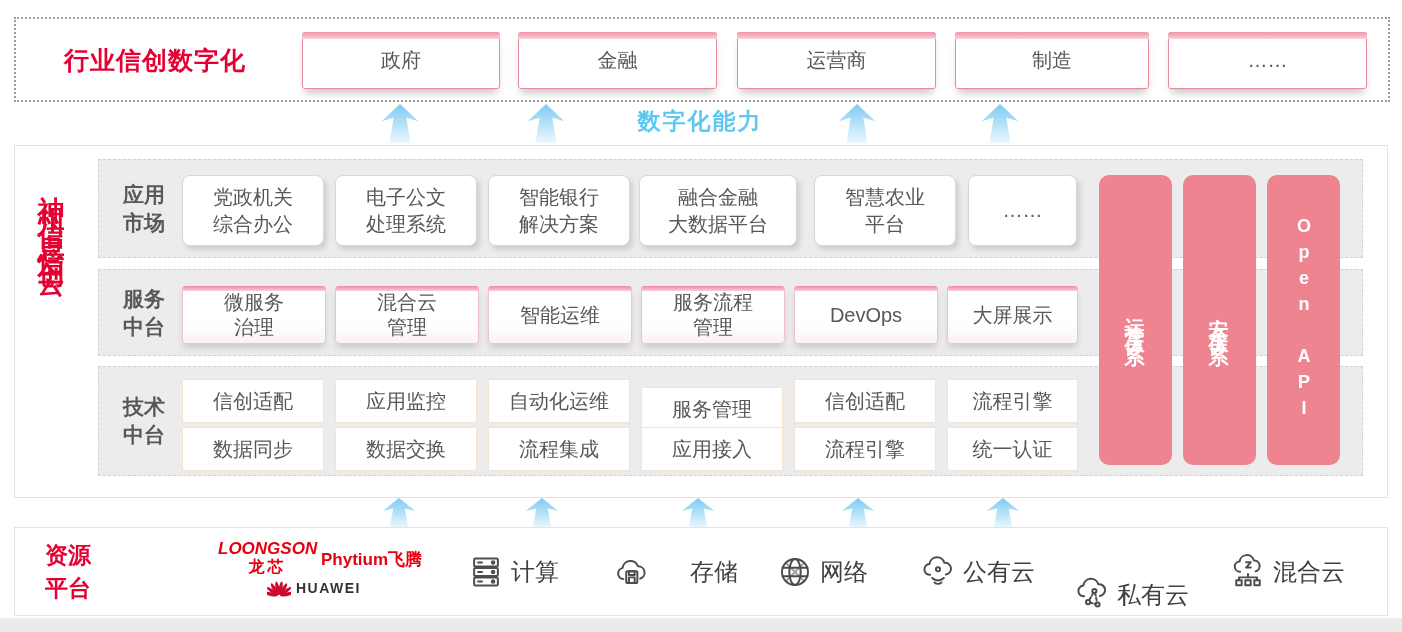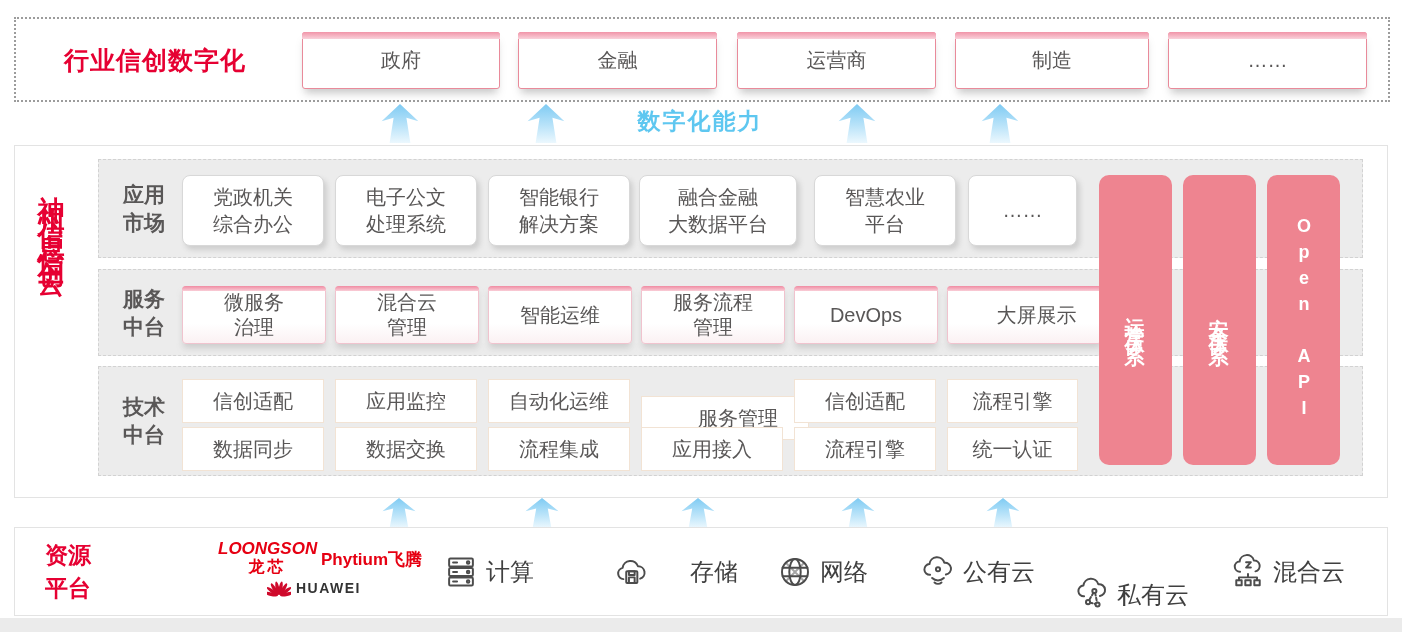--- a/index.html
+++ b/index.html
@@ -156,30 +156,30 @@
       <div class="band-label">服务
 中台</div>
       <div class="svc-box" style="left:83px;width:142px;">微服务
 治理</div>
       <div class="svc-box" style="left:236px;width:142px;">混合云
 管理</div>
       <div class="svc-box" style="left:389px;width:142px;">智能运维</div>
       <div class="svc-box" style="left:542px;width:142px;">服务流程
 管理</div>
       <div class="svc-box" style="left:695px;width:142px;">DevOps</div>
-      <div class="svc-box" style="left:848px;width:129px;padding-left:24px;">大屏展示</div>
+      <div class="svc-box" style="left:848px;width:129px;">大屏展示</div>
     </div>
 
     <div class="band" style="top:220px;height:110px;">
       <div class="band-label">技术
 中台</div>
       <div class="tech-box" style="left:83px;top:12px;width:140px;">信创适配</div>
       <div class="tech-box" style="left:236px;top:12px;width:140px;">应用监控</div>
       <div class="tech-box" style="left:389px;top:12px;width:140px;">自动化运维</div>
-      <div class="tech-box" style="left:542px;top:29px;width:140px;padding-left:26px;">服务管理</div>
+      <div class="tech-box" style="left:542px;top:20px;width:140px;">服务管理</div>
       <div class="tech-box" style="left:848px;top:12px;width:129px;">流程引擎</div>
       <div class="tech-box" style="left:695px;top:12px;width:140px;">信创适配</div>
       <div class="tech-box" style="left:83px;top:60px;width:140px;">数据同步</div>
       <div class="tech-box" style="left:236px;top:60px;width:140px;">数据交换</div>
       <div class="tech-box" style="left:389px;top:60px;width:140px;">流程集成</div>
       <div class="tech-box" style="left:542px;top:60px;width:140px;">应用接入</div>
       <div class="tech-box" style="left:695px;top:60px;width:140px;">流程引擎</div>
       <div class="tech-box" style="left:848px;top:60px;width:129px;">统一认证</div>
     </div>
 
@@ -214,21 +214,21 @@
             <ellipse cx="13" cy="11" rx="2" ry="7.5" transform="rotate(11 13 20)"></ellipse>
             <ellipse cx="13" cy="11" rx="2" ry="7.5" transform="rotate(32 13 20)"></ellipse>
             <ellipse cx="13" cy="11" rx="2" ry="7.5" transform="rotate(54 13 20)"></ellipse>
             <ellipse cx="13" cy="11" rx="2" ry="7.5" transform="rotate(76 13 20)"></ellipse>
           </g>
         </svg>
       </span>
       <span class="huawei-text">HUAWEI</span>
     </div>
 
-    <div class="res-item" style="left:427px;">
+    <div class="res-item" style="left:452px;">
       <span class="res-icon">
         <svg width="38" height="38" viewBox="0 0 24 24">
           <rect x="4.5" y="3.5" width="15" height="5" rx="0.8"></rect>
           <rect x="4.5" y="9.5" width="15" height="5" rx="0.8"></rect>
           <rect x="4.5" y="15.5" width="15" height="5" rx="0.8"></rect>
           <path d="M7 6h2.5 M7 12h2.5 M7 18h2.5"></path>
           <circle cx="16.5" cy="6" r="0.8"></circle>
             <circle cx="16.5" cy="12" r="0.8"></circle>
             <circle cx="16.5" cy="18" r="0.8"></circle>
         </svg>

